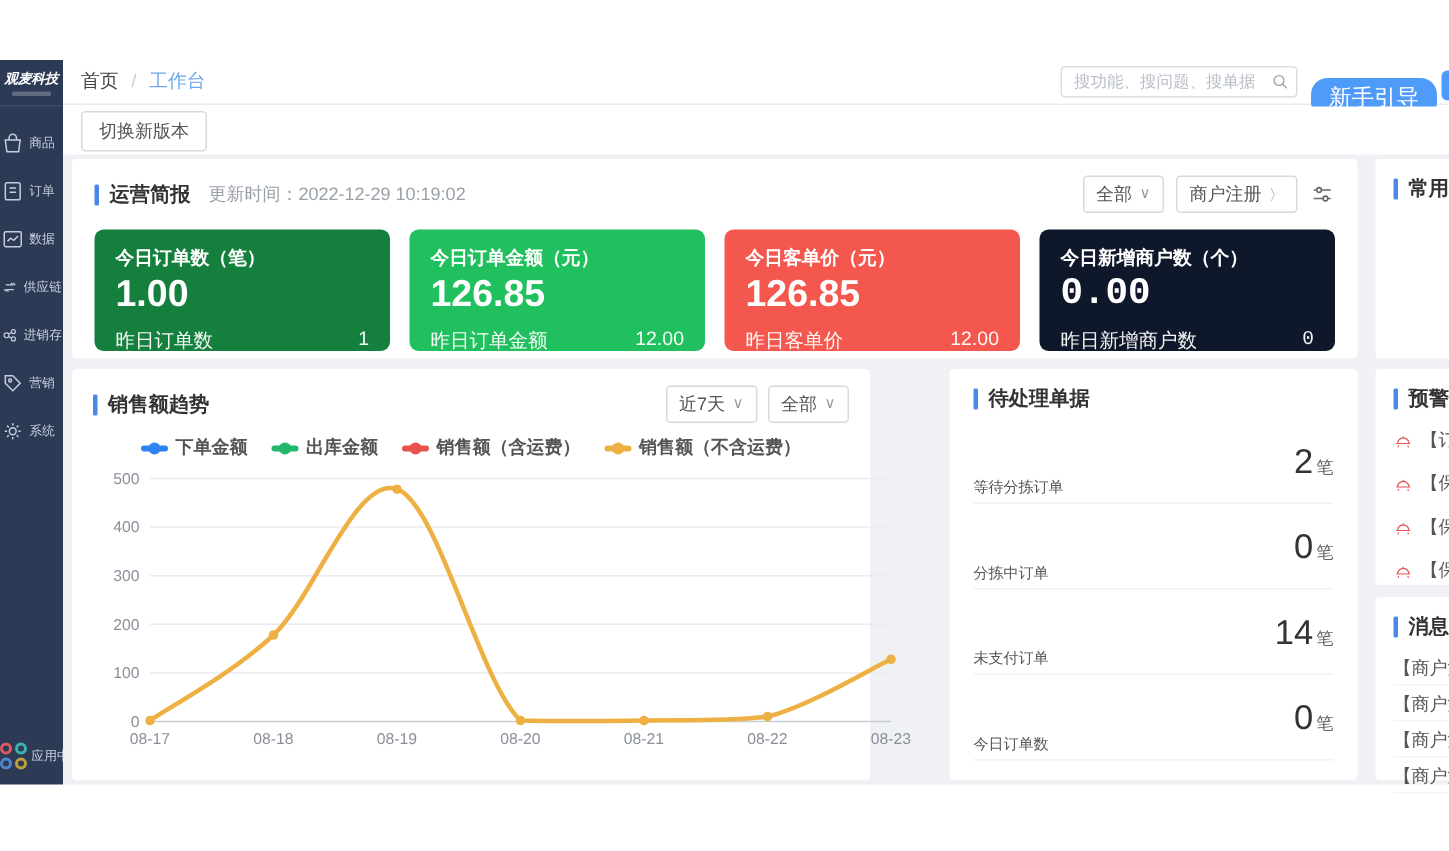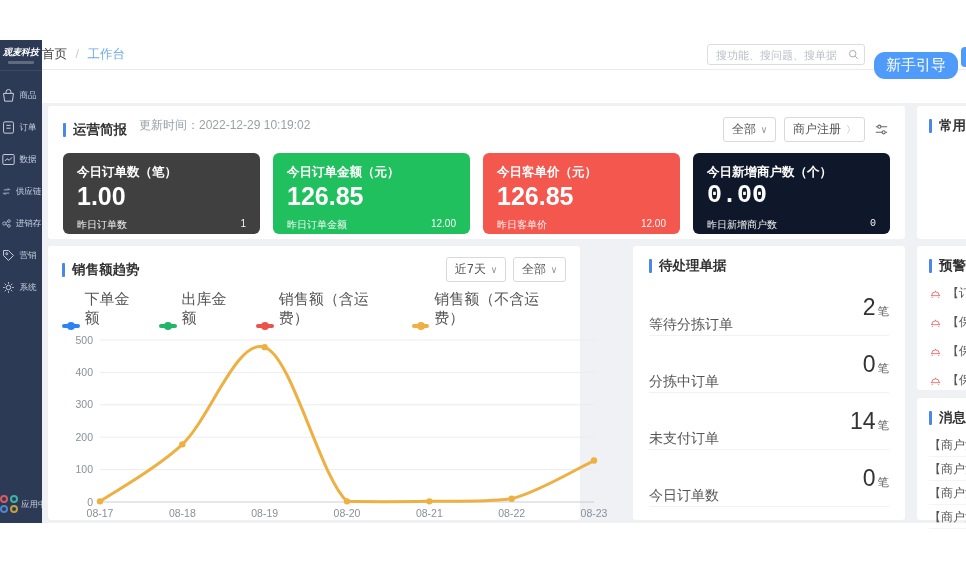--- a/index.html
+++ b/index.html
@@ -17,21 +17,21 @@
   .nav-item { display:flex; flex-direction:row; align-items:center; gap:2px; color:#c7cfdd;
     cursor:pointer; width:100%; }
   .nav-item svg { width:17px; height:17px; stroke:#c7cfdd; fill:none; stroke-width:1.4; }
   .nav-item .lbl { font-size:9px; line-height:1.05; text-align:center; transform:scale(.95); white-space:nowrap; }
   .app-center { margin-top:auto; margin-bottom:8px; }
   .dots { display:grid; grid-template-columns:8px 8px; grid-gap:2px; margin-bottom:2px; }
   .dots i { width:8px; height:8px; border-radius:50%; border:2px solid; }
 
   
   .topbar { position:absolute; left:42px; top:40px; width:924px; height:30px; background:#fff;
-    border-bottom:1px solid #ebebeb; display:flex; align-items:center; padding:0 8px 0 0; }
+    border-bottom:1px solid #ebebeb; display:flex; align-items:center; padding:0 8px 0 12px; }
   .crumb { font-size:12.5px; }
   .crumb .home { color:#444; cursor:pointer; }
   .crumb .sep { color:#ccc; margin:0 5px; }
   .crumb .cur { color:#6ea8e8; cursor:pointer; }
   .top-right { margin-left:auto; display:flex; align-items:center; gap:9px; }
   .search-box { position:relative; width:158px; height:21px; }
   .search-box input { width:100%; height:100%; border:1px solid #ddd; border-radius:3px;
     font-size:11px; padding:0 22px 0 8px; color:#555; outline:none; }
   .search-box input::placeholder { color:#b9bec7; }
   .search-box svg { position:absolute; right:5px; top:4px; width:13px; height:13px;
@@ -50,49 +50,49 @@
   
   .content { position:absolute; left:42px; top:103px; width:924px; height:420px; background:#eff1f4; }
   .card { position:absolute; background:#fff; border-radius:3px; }
 
   .sec-head { display:flex; align-items:center; gap:7px; }
   .sec-bar { width:3px; height:14px; background:#4a87e8; border-radius:1px; }
   .sec-title { font-size:13.5px; font-weight:bold; color:#333; }
 
   
   .stat-panel { left:6px; top:3px; width:857px; height:133px; padding:11px 15px; }
-  .stat-head { display:flex; }
+  .stat-head { display:flex; align-items:center; }
   .upd { font-size:12px; color:#9aa0a8; margin-left:12px; }
-  .head-ctrl { margin-left:auto; display:flex; align-items:center; gap:8px;font-family:Liberation Mono, monospace; }
+  .head-ctrl { margin-left:auto; display:flex; align-items:center; gap:8px; }
   .mini-select { border:1px solid #d9d9d9; border-radius:3px; background:#fff; font-size:12px;
     color:#555; padding:3px 8px; cursor:pointer; display:flex; align-items:center; gap:5px; }
   .mini-select .chev { color:#999; font-size:10px; }
   .tune { width:17px; height:17px; cursor:pointer; stroke:#666; stroke-width:1.5; fill:none; }
   .stat-cards { display:grid; grid-template-columns:repeat(4,1fr); gap:13px; margin-top:11px; }
   .stat-card { border-radius:6px; color:#fff; padding:11px 14px 9px; height:81px; }
   .stat-card .t { font-size:12.5px; font-weight:bold; }
   .stat-card .v { font-size:25px; font-weight:bold; margin-top:2px; line-height:1.05; }
-  .stat-card .b { display:flex; justify-content:space-between; font-size:10px; margin-top:9px; opacity:.95; }
+  .stat-card .b { display:flex; justify-content:space-between; font-size:13px; margin-top:9px; opacity:.95; }
 
   
   .chart-card { left:6px; top:143px; width:532px; height:274px; padding:11px 14px; }
   .chart-head { display:flex; align-items:center; }
   .chart-head .head-ctrl { gap:7px; }
   .legend { display:flex; justify-content:center; align-items:center; gap:16px; margin-top:8px; }
-  .legend-item { display:flex; align-items:flex-end; gap:5px; font-size:15px; color:#555; cursor:pointer; }
+  .legend-item { display:flex; align-items:center; gap:5px; font-size:12px; color:#555; cursor:pointer;font-weight:bold; }
   .lg-marker { position:relative; width:18px; height:4px; border-radius:2px; }
   .lg-marker i { position:absolute; left:5px; top:-2px; width:8px; height:8px; border-radius:50%;
     background:inherit; display:block; }
 
   
   .pending-card { left:591px; top:143px; width:272px; height:274px; padding:11px 16px 0; }
   .pend-rows { margin-top:4px; }
   .pend-row { display:flex; align-items:center; justify-content:space-between; height:57px;
     border-bottom:1px solid #f1f2f4; cursor:pointer; }
-  .pend-row .lb { font-size:14px; color:#555;margin-top:36px; }
+  .pend-row .lb { font-size:10px; color:#555;margin-top:36px; }
   .pend-row .num { font-size:23px; color:#333; font-weight:500; }
   .pend-row .unit { font-size:11.5px; color:#666; margin-left:2px; }
 
   
   .common-card { left:875px; top:3px; width:120px; height:133px; padding:11px 12px; }
   .alert-card { left:875px; top:143px; width:120px; height:144px; padding:11px 12px 0; }
   .notice-card { left:875px; top:295px; width:120px; height:122px; padding:11px 12px 0; }
   .alert-row { display:flex; align-items:center; gap:5px; height:29px; font-size:12px; color:#555;
     white-space:nowrap; overflow:hidden; cursor:pointer; }
   .alert-row svg { flex:0 0 13px; width:13px; height:13px; stroke:#e25050; fill:none; stroke-width:1.4; }
@@ -191,20 +191,23 @@
         <svg viewBox="0 0 24 24">
             <circle cx="10.5" cy="10.5" r="6"></circle>
             <path d="M15 15l5 5"></path>
           </svg>
       </div>
       <button class="guide-btn">新手引导</button>
     </div>
     <div class="edge-frag"></div>
   </div>
 
+  <div class="subbar">
+    <button class="switch-btn">切换新版本</button>
+  </div>
 
   <div class="content">
 
     <div class="card stat-panel">
       <div class="stat-head">
         <div class="sec-head">
           <span class="sec-bar"></span>
           <span class="sec-title">运营简报</span>
         </div>
         <span class="upd">更新时间：2022-12-29 10:19:02</span>
@@ -218,21 +221,21 @@
             <span class="chev">〉</span>
           </span>
           <svg class="tune" viewBox="0 0 24 24">
             <path d="M4 8h16M4 16h16"></path>
               <circle cx="9" cy="8" r="2.2" fill="#fff"></circle>
               <circle cx="15" cy="16" r="2.2" fill="#fff"></circle>
           </svg>
         </div>
       </div>
       <div class="stat-cards">
-        <div class="stat-card" id="sc0" style="background: #404040;">
+        <div class="stat-card" id="sc0" style="background: #15803d;">
           <div class="t">今日订单数（笔）</div>
           <div class="v">1.00</div>
           <div class="b">
               <span>昨日订单数</span>
               <span>1</span>
             </div>
         </div>
         <div class="stat-card" id="sc1" style="background: rgb(33, 192, 95);">
           <div class="t">今日订单金额（元）</div>
           <div class="v">126.85</div>

